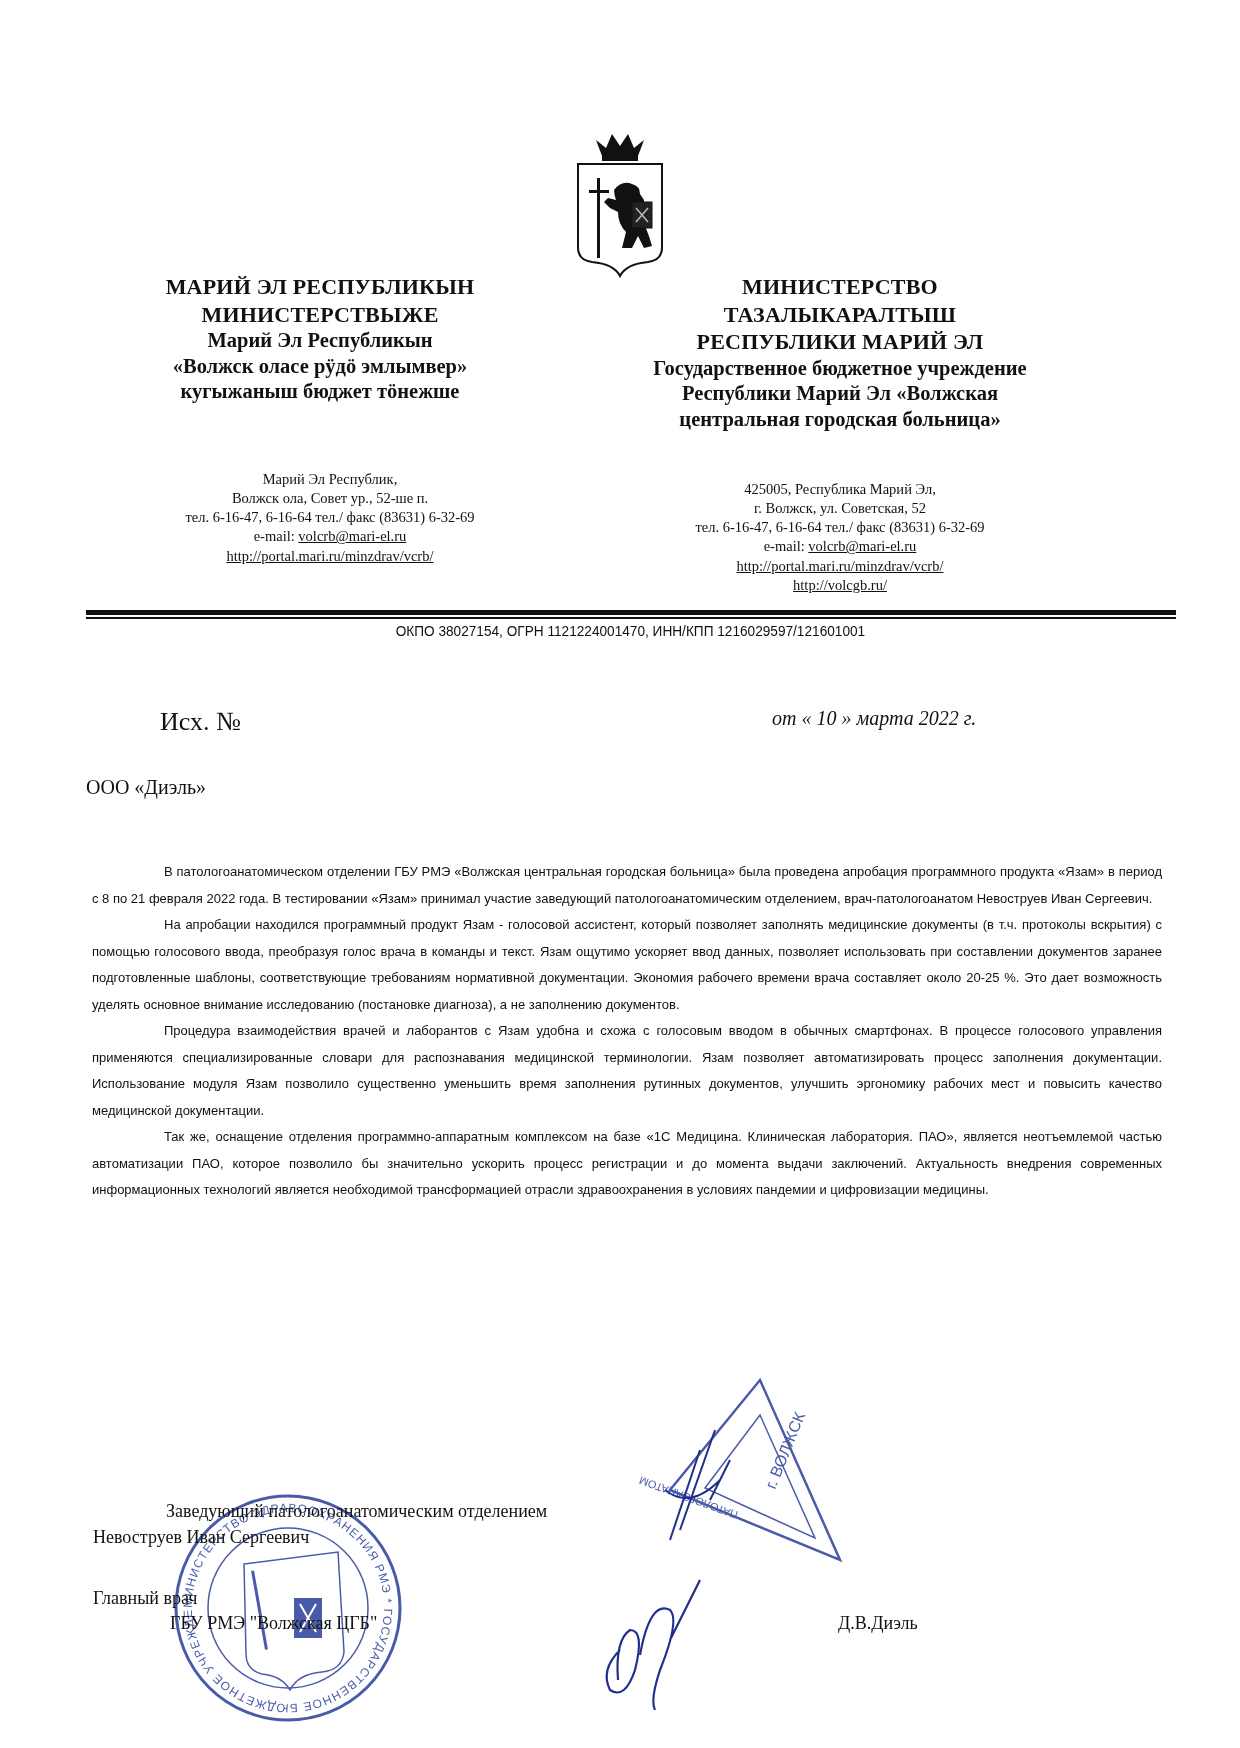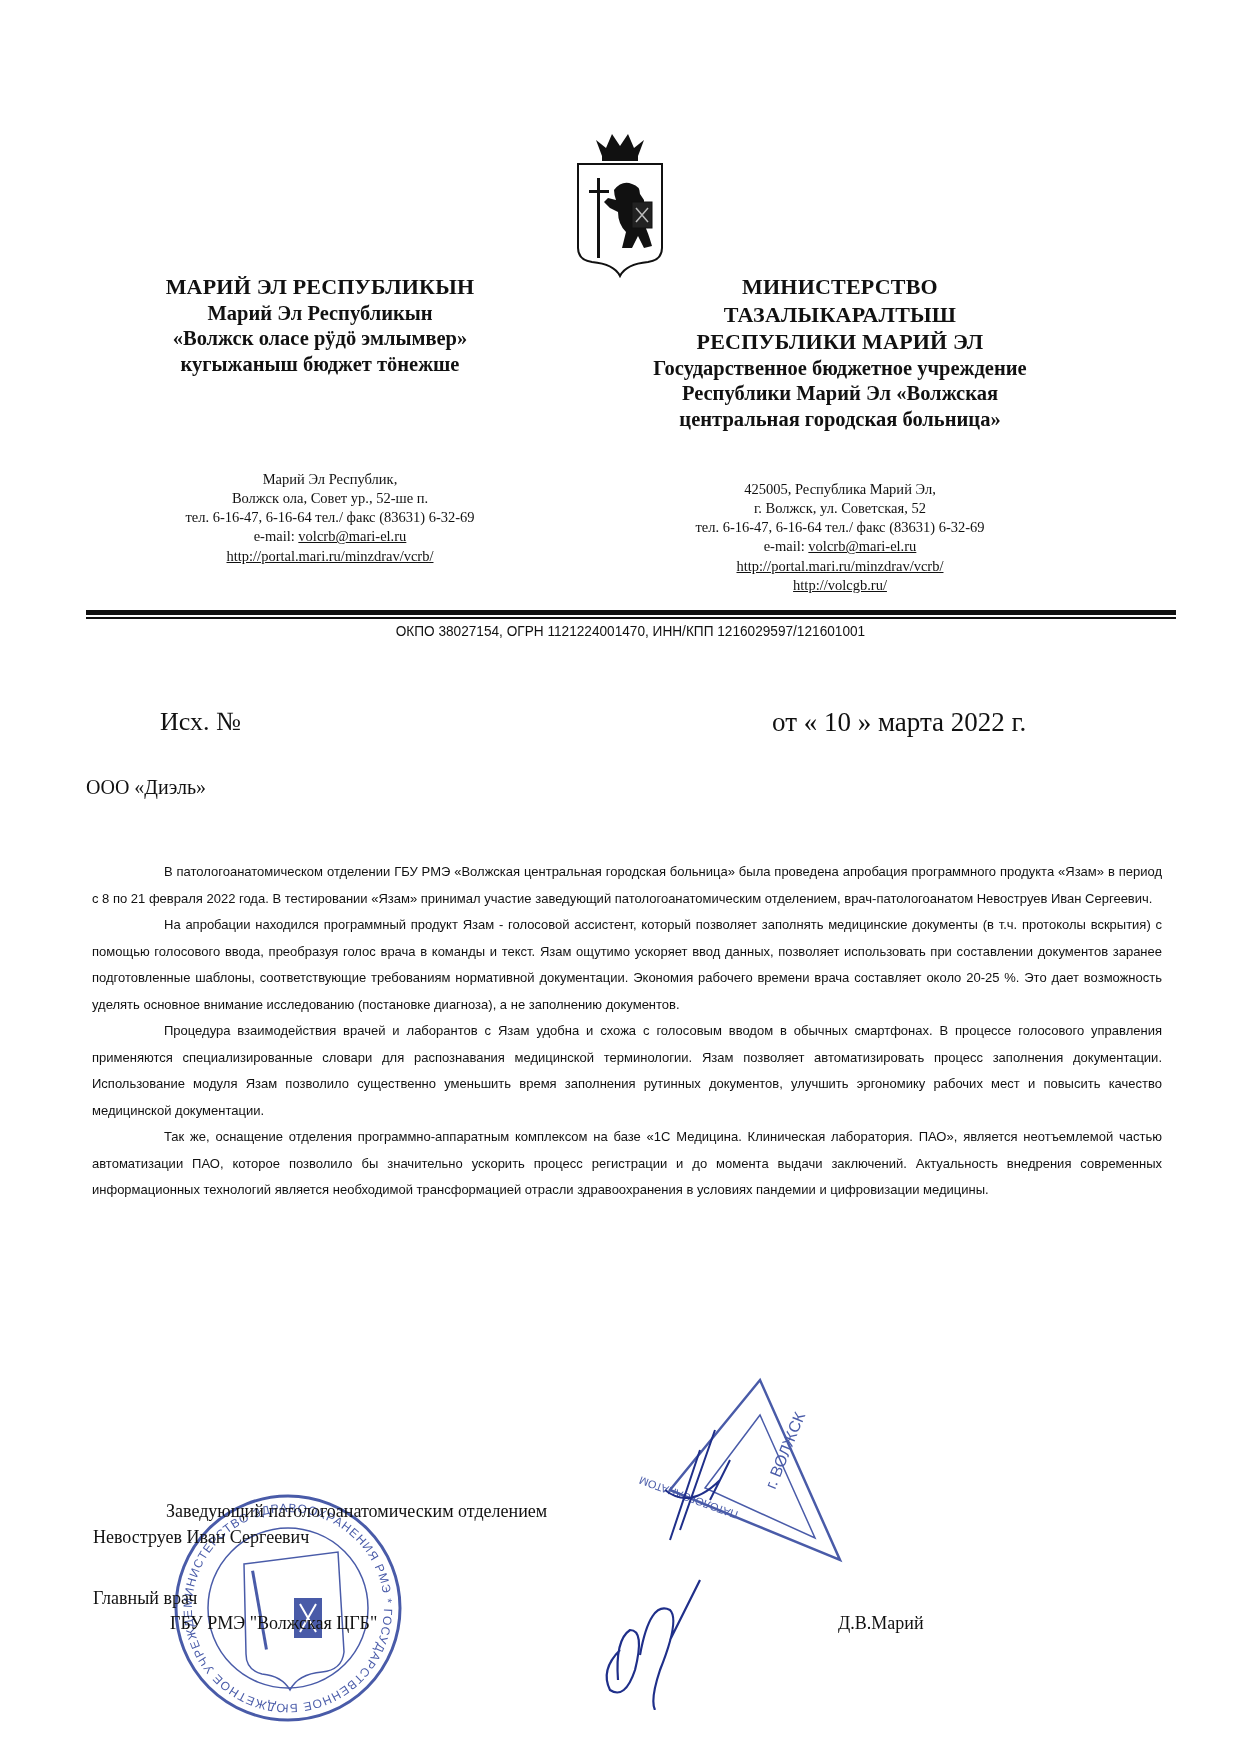--- a/index.html
+++ b/index.html
@@ -13,21 +13,21 @@
     .hdr .mid { font-size: 20.5px; }
     .addr { text-align: center; font-size: 14.5px; line-height: 1.32; }
     .addr-left { left: 120px; top: 470px; width: 420px; }
     .addr-right { left: 600px; top: 480px; width: 480px; }
     .u { text-decoration: underline; }
     .rule { left: 86px; width: 1090px; background: #111; }
     .rule1 { top: 610px; height: 5px; }
     .rule2 { top: 617px; height: 1.5px; }
     .reqs { left: 86px; top: 622px; width: 1090px; text-align: center; font-family: "Liberation Sans", sans-serif; font-size: 15.5px; transform: scaleX(0.88); transform-origin: 540px 0; }
     .outno { left: 160px; top: 707px; font-size: 26px; }
-    .outdate { left: 772px; top: 707px; font-size: 27px; }
+    .outdate { left: 772px; top: 707px; font-size: 20px; font-style: italic; }
     .addressee { left: 86px; top: 776px; font-size: 20px; }
     .body-text { left: 92px; top: 859px; width: 1070px; font-family: "Liberation Sans Narrow", "Liberation Sans", sans-serif; font-size: 13px; line-height: 26.5px; text-align: justify; }
     .body-text p { margin: 0; text-indent: 72px; }
     .sig { font-size: 18px; font-family: "Liberation Serif", serif; }
     .sig1 { left: 166px; top: 1501px; }
     .sig2 { left: 93px; top: 1527px; }
     .sig3 { left: 93px; top: 1588px; }
     .sig4 { left: 170px; top: 1613px; }
     .sig5 { left: 838px; top: 1613px; }
     .stamp-round { left: 172px; top: 1492px; width: 232px; height: 232px; opacity: 0.85; }
@@ -50,20 +50,21 @@
     <rect x="15" y="62" width="20" height="3" fill="#111"></rect>
 
     <path d="M40 62 Q48 52 58 56 Q66 58 66 66 L70 72 L70 96 Q74 104 78 118 L70 120 L64 108 L58 120 L48 120 L52 104 Q44 96 44 84 L36 80 L30 74 L34 70 L42 72 Q40 66 40 62 Z" fill="#111"></path>
     <rect x="58" y="74" width="20" height="26" fill="#222" stroke="#111"></rect>
     <path d="M62 80 L74 94 M74 80 L62 94" stroke="#bbb" stroke-width="1.5"></path>
   </svg>
 </div>
 
 <div class="abs hdr hdr-left">
   <div class="big">МАРИЙ ЭЛ РЕСПУБЛИКЫН</div>
+  <div class="big">МИНИСТЕРСТВЫЖЕ</div>
   <div class="mid">Марий Эл Республикын</div>
   <div class="mid">«Волжск оласе рӱдӧ эмлымвер»</div>
   <div class="mid">кугыжаныш бюджет тӧнежше</div>
 </div>
 
 <div class="abs hdr hdr-right">
   <div class="big">МИНИСТЕРСТВО</div>
   <div class="big">ТАЗАЛЫКАРАЛТЫШ</div>
   <div class="big">РЕСПУБЛИКИ МАРИЙ ЭЛ</div>
   <div class="mid">Государственное бюджетное учреждение</div>
@@ -138,13 +139,13 @@
   <svg width="140" height="150" viewBox="0 0 140 150">
     <path d="M30 90 Q10 110 20 130 Q35 140 45 110 Q55 70 40 70 Q25 80 28 120" fill="none" stroke="#1f2f8a" stroke-width="2.2"></path>
     <path d="M50 95 Q60 40 80 50 Q90 60 70 110 Q60 140 65 150 M80 80 L110 20" fill="none" stroke="#1f2f8a" stroke-width="2.2"></path>
   </svg>
 </div>
 
 <div class="abs sig sig1">Заведующий патологоанатомическим отделением</div>
 <div class="abs sig sig2">Невоструев Иван Сергеевич</div>
 <div class="abs sig sig3">Главный врач</div>
 <div class="abs sig sig4">ГБУ РМЭ "Волжская ЦГБ"</div>
-<div class="abs sig sig5">Д.В.Марий</div>
+<div class="abs sig sig5">Д.В.Диэль</div>
 
 </body></html>

